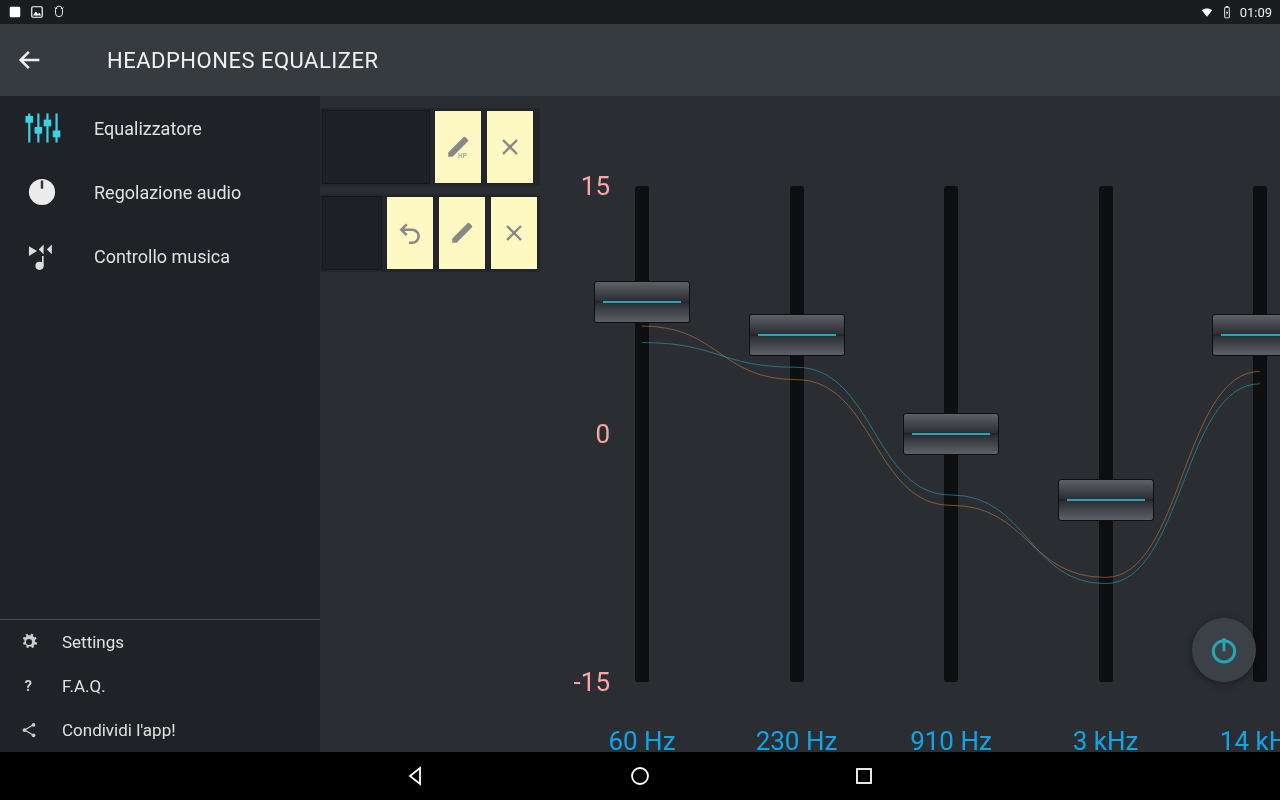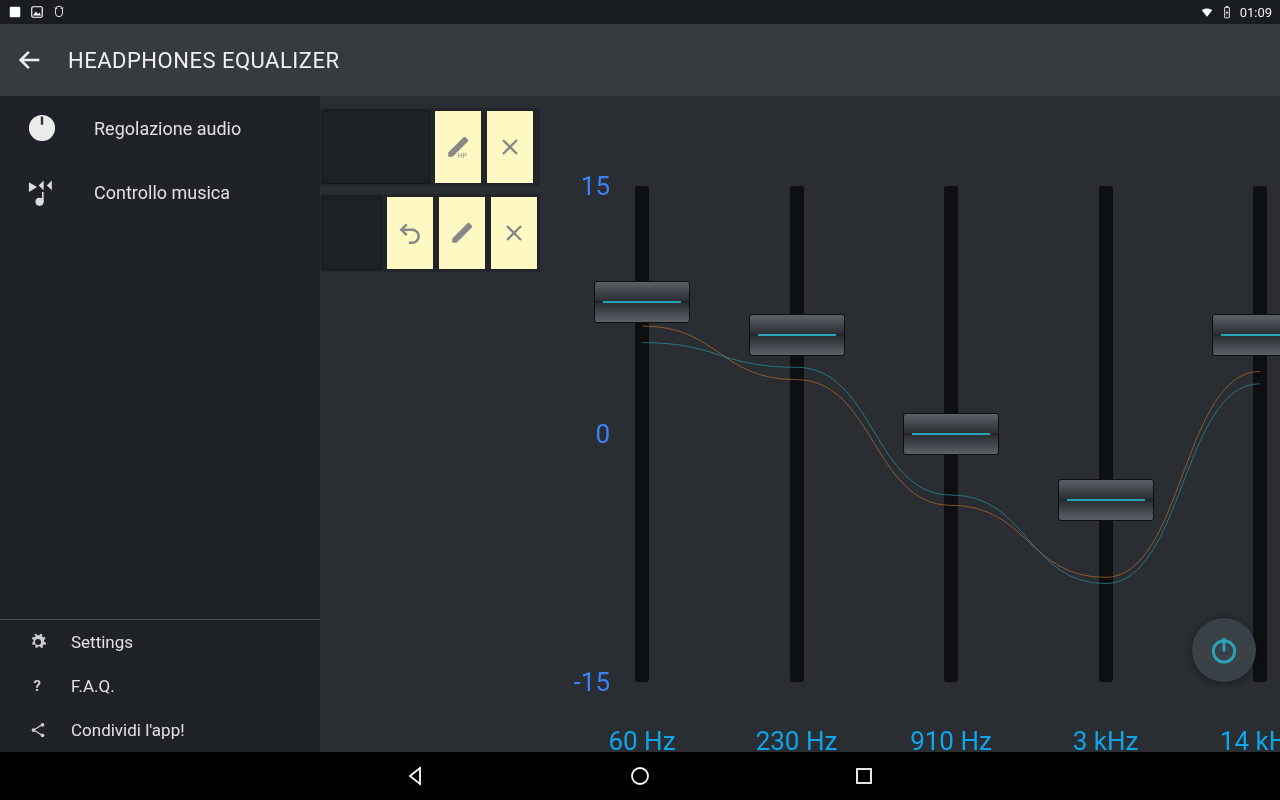--- a/index.html
+++ b/index.html
@@ -25,21 +25,21 @@
 .sbicon { width: 14px; height: 14px; display:inline-block; }
 .appbar {
   height: 72px;
   background: #363b40;
   display: flex;
   align-items: center;
   padding: 0 16px;
   gap: 24px;
 }
 .appbar-back { width: 28px; height: 28px; cursor:pointer; color:#eee; }
-.appbar-title { font-size: 22px; letter-spacing: 0.5px; color:#f0f0f0; }
+.appbar-title { font-size: 22px; letter-spacing: 0.5px; color:#f0f0f0;margin-left:39px; }
 .content {
   display: flex;
   height: calc(800px - 24px - 72px - 48px);
   position: relative;
 }
 .sidebar {
   width: 320px;
   background: #1f2327;
   display: flex;
   flex-direction: column;
@@ -53,21 +53,21 @@
   gap: 30px;
   cursor: pointer;
 }
 .nav-icon { width: 44px; height: 44px; display:flex; align-items:center; justify-content:center; }
 .nav-label { font-size: 18px; color:#e0e0e0; }
 .sidebar-divider { height:1px; background:#4a4e53; margin-top: auto; }
 .footer-item {
   display: flex;
   align-items: center;
   height: 44px;
-  padding: 0 29px;
+  padding: 0 20px;
   gap: 24px;
   cursor: pointer;
   font-size: 17px;
   color:#e0e0e0;
 }
 .footer-icon { width:18px; height:18px; display:flex; align-items:center; justify-content:center; color:#ccc; }
 .main {
   flex: 1;
   position: relative;
   background: #2a2e33;
@@ -105,21 +105,21 @@
   position: absolute;
   left: 230px;
   right: 0;
   top: 90px;
   bottom: 30px;
 }
 .ylabel {
   position: absolute;
   left: -4px;
   font-size: 26px;
-  color: #3b82f6;
+  color: #fca5a5;
   transform: translate(-100%, -50%);
   text-align: right;
 }
 .x-axis-labels {
   position: absolute;
   left: 92px;
   right: 20px;
   bottom: -4px;
 }
 .x-tick {
@@ -223,20 +223,37 @@
         <line x1="20" y1="12" x2="4" y2="12"></line>
         <polyline points="11,5 4,12 11,19"></polyline>
       </svg>
   </span>
   <span class="appbar-title">HEADPHONES EQUALIZER</span>
 </div>
 
 <div class="content">
 
   <div class="sidebar">
+    <div class="nav-item">
+      <span class="nav-icon">
+        <svg viewBox="0 0 44 44" width="40" height="40">
+          <g stroke="#3fd0e4" stroke-width="2.4">
+            <line x1="8" y1="6" x2="8" y2="38"></line>
+              <rect x="5" y="10" width="6" height="5" fill="#3fd0e4"></rect>
+            <line x1="18" y1="6" x2="18" y2="38"></line>
+              <rect x="15" y="22" width="6" height="5" fill="#3fd0e4"></rect>
+            <line x1="28" y1="6" x2="28" y2="38"></line>
+              <rect x="25" y="14" width="6" height="5" fill="#3fd0e4"></rect>
+            <line x1="38" y1="6" x2="38" y2="38"></line>
+              <rect x="35" y="26" width="6" height="5" fill="#3fd0e4"></rect>
+          </g>
+        </svg>
+      </span>
+      <span class="nav-label">Equalizzatore</span>
+    </div>
     <div class="nav-item">
       <span class="nav-icon">
         <svg viewBox="0 0 44 44" width="36" height="36">
             <circle cx="22" cy="22" r="16" fill="#ececec"></circle>
             <line x1="22" y1="8" x2="22" y2="18" stroke="#333" stroke-width="3"></line>
           </svg>
       </span>
       <span class="nav-label">Regolazione audio</span>
     </div>
     <div class="nav-item">

